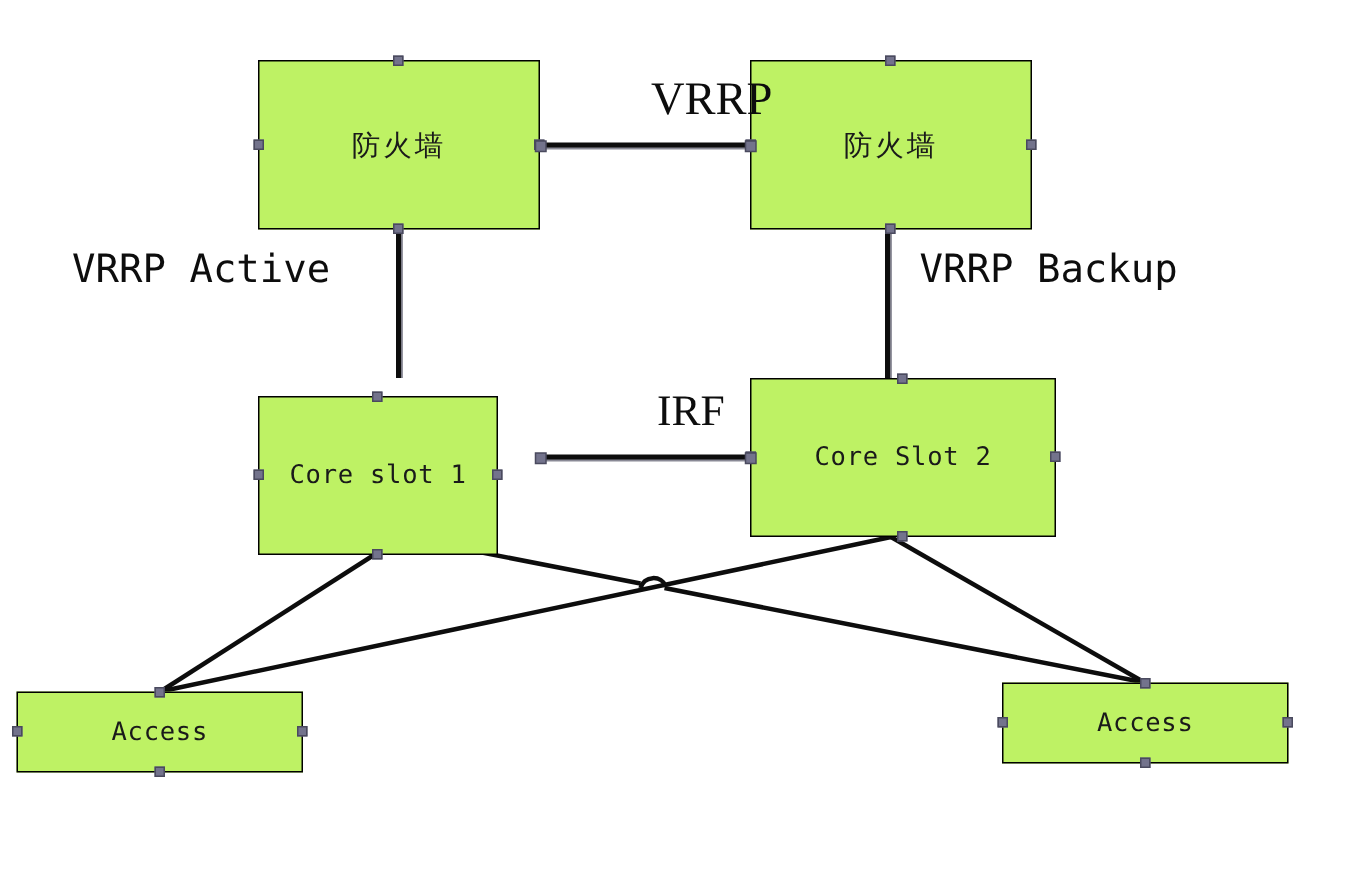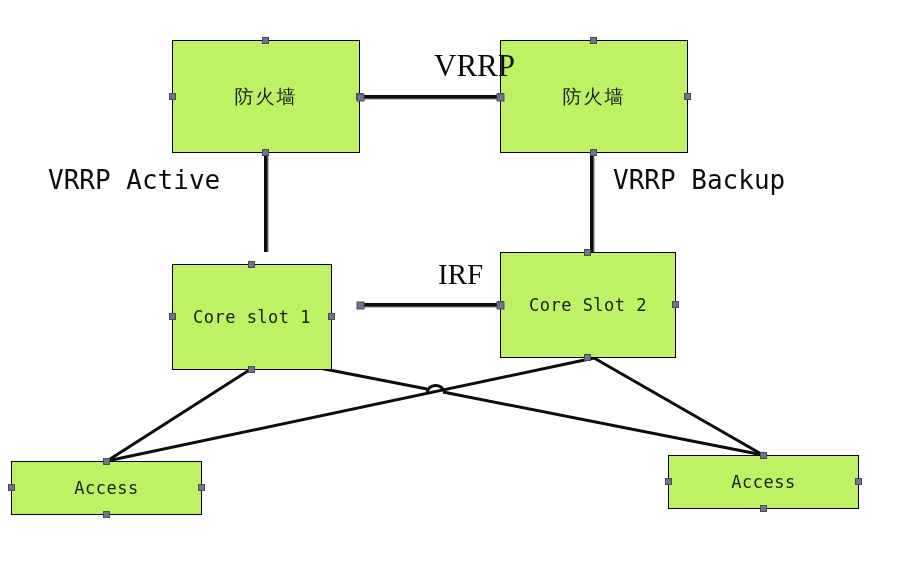--- a/index.html
+++ b/index.html
@@ -128,21 +128,21 @@
   </div>
 
   <div class="node" style="left:172px; top:264px; width:160px; height:106px;">
     <span class="node-label">Core slot 1</span>
     <span class="handle h-top"></span>
     <span class="handle h-bottom"></span>
     <span class="handle h-left"></span>
     <span class="handle h-right"></span>
   </div>
 
-  <div class="node" style="left:500px; top:252px; width:176px; height:106px;">
+  <div class="node" style="left:500px; top:252px; width:204px; height:106px;">
     <span class="node-label">Core Slot 2</span>
     <span class="handle h-top"></span>
     <span class="handle h-bottom"></span>
     <span class="handle h-left"></span>
     <span class="handle h-right"></span>
   </div>
 
   <div class="node" style="left:11px; top:461px; width:191px; height:54px;">
     <span class="node-label">Access</span>
     <span class="handle h-top"></span>

